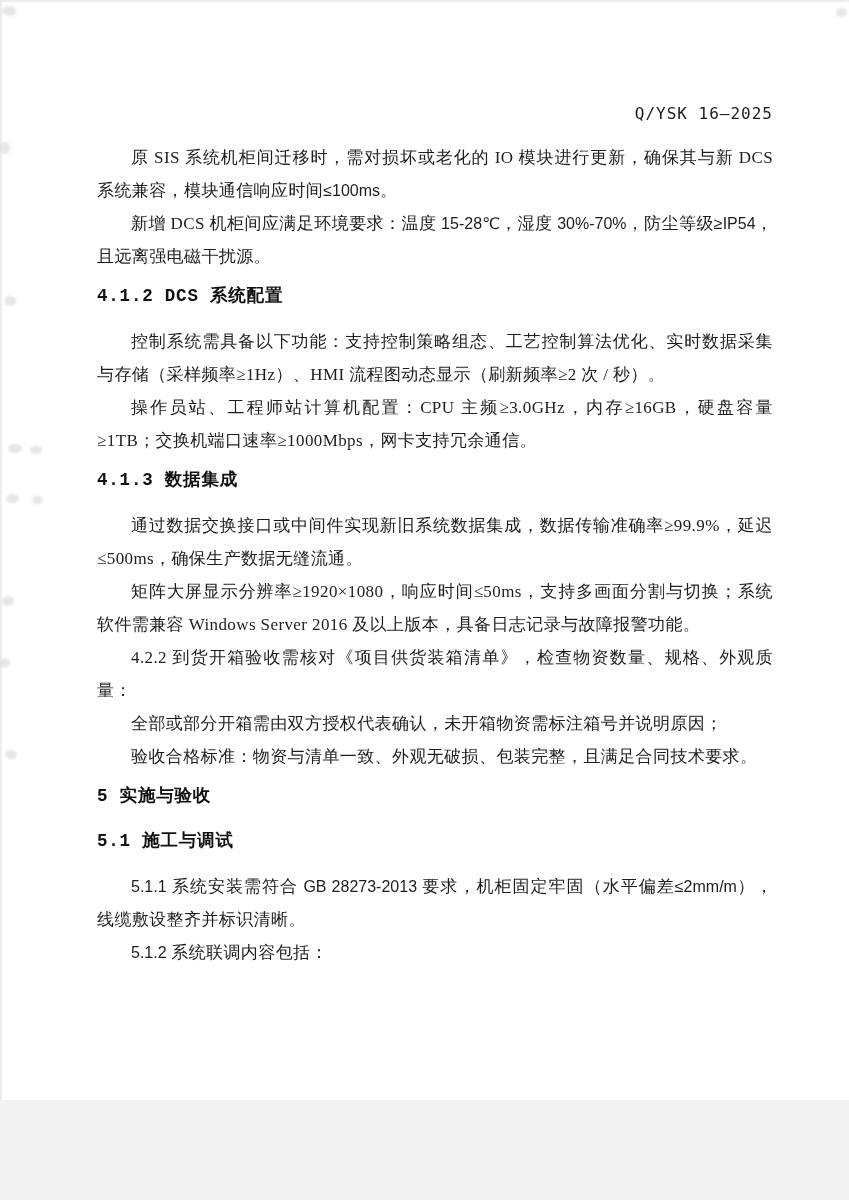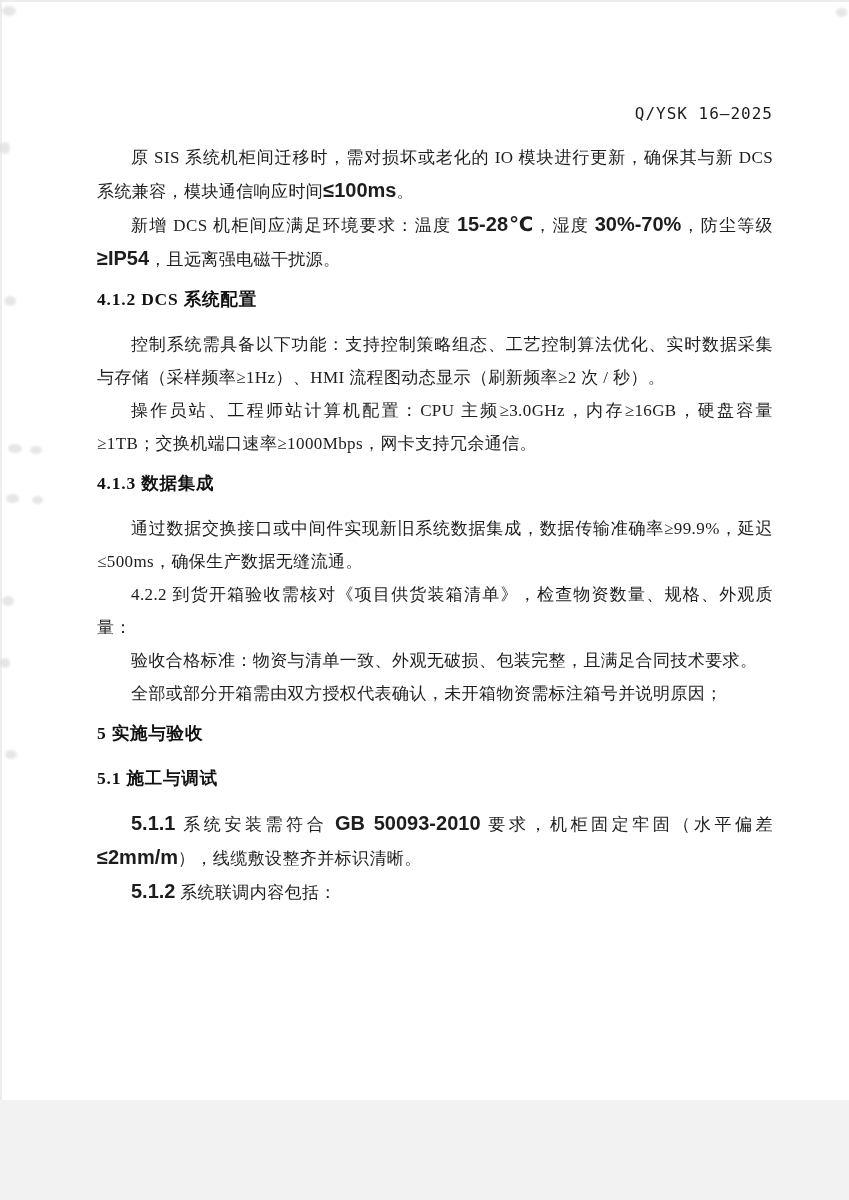--- a/index.html
+++ b/index.html
@@ -32,27 +32,27 @@
     letter-spacing:0.4px;
     font-weight:400;
   }
   .heading{
     margin:7px 0 12px 0;
     font-size:17.5px;
     line-height:33px;
     font-weight:700;
     letter-spacing:0.8px;
     color:#111;
-    font-family:Liberation Serif, serif;
+    font-family:Liberation Mono, monospace;
   }
   .run{white-space:pre-wrap;}
   .run.sans{
     font-family:"Liberation Sans","DejaVu Sans",sans-serif;
-    font-size:20px;
-    font-weight:700;
+    font-size:16px;
+    font-weight:400;
     letter-spacing:0;
   }
   .footer{
     position:absolute;top:1100px;left:97px;width:676px;
     text-align:center;
     font-size:15px;
     color:#2a2a2a;
     font-family:"DejaVu Sans Mono","Liberation Mono",monospace;
   }
   
@@ -102,25 +102,26 @@
   </div>
 
   <main class="body" id="doc-body">
       <p class="para"><span class="run">原 SIS 系统机柜间迁移时，需对损坏或老化的 IO 模块进行更新，确保其与新 DCS 系统兼容，模块通信响应时间</span><span class="run sans">≤100ms</span><span class="run">。</span></p>
       <p class="para"><span class="run">新增 DCS 机柜间应满足环境要求：温度 </span><span class="run sans">15-28℃</span><span class="run">，湿度 </span><span class="run sans">30%-70%</span><span class="run">，防尘等级</span><span class="run sans">≥IP54</span><span class="run">，且远离强电磁干扰源。</span></p>
       <h4 class="heading lvl-3"><span class="run">4.1.2 DCS 系统配置</span></h4>
       <p class="para"><span class="run">控制系统需具备以下功能：支持控制策略组态、工艺控制算法优化、实时数据采集与存储（采样频率≥1Hz）、HMI 流程图动态显示（刷新频率≥2 次 / 秒）。</span></p>
       <p class="para"><span class="run">操作员站、工程师站计算机配置：CPU 主频≥3.0GHz，内存≥16GB，硬盘容量≥1TB；交换机端口速率≥1000Mbps，网卡支持冗余通信。</span></p>
       <h4 class="heading lvl-3"><span class="run">4.1.3 数据集成</span></h4>
       <p class="para"><span class="run">通过数据交换接口或中间件实现新旧系统数据集成，数据传输准确率≥99.9%，延迟≤500ms，确保生产数据无缝流通。</span></p>
+      <p class="para"><span class="run">矩阵大屏显示分辨率≥1920×1080，响应时间≤50ms，支持多画面分割与切换；系统软件需兼容 Windows Server 2016 及以上版本，具备日志记录与故障报警功能。</span></p>
       <p class="para"><span class="run">4.2.2 到货开箱验收需核对《项目供货装箱清单》，检查物资数量、规格、外观质量：</span></p>
+      <p class="para"><span class="run">全部或部分开箱需由双方授权代表确认，未开箱物资需标注箱号并说明原因；</span></p>
       <p class="para"><span class="run">验收合格标准：物资与清单一致、外观无破损、包装完整，且满足合同技术要求。</span></p>
-      <p class="para"><span class="run">全部或部分开箱需由双方授权代表确认，未开箱物资需标注箱号并说明原因；</span></p>
       <h2 class="heading lvl-1"><span class="run">5 实施与验收</span></h2>
       <h3 class="heading lvl-2"><span class="run">5.1 施工与调试</span></h3>
-      <p class="para"><span class="run sans">5.1.1</span><span class="run"> 系统安装需符合 </span><span class="run sans">GB 50093-2010</span><span class="run"> 要求，机柜固定牢固（水平偏差</span><span class="run sans">≤2mm/m</span><span class="run">），线缆敷设整齐并标识清晰。</span></p>
+      <p class="para"><span class="run sans">5.1.1</span><span class="run"> 系统安装需符合 </span><span class="run sans">GB 28273-2013</span><span class="run"> 要求，机柜固定牢固（水平偏差</span><span class="run sans">≤2mm/m</span><span class="run">），线缆敷设整齐并标识清晰。</span></p>
       <p class="para"><span class="run sans">5.1.2</span><span class="run"> 系统联调内容包括：</span></p>
     </main>
 
   <div class="footer">
     <span>2</span>
   </div>
 </div>
 
 </body></html>

